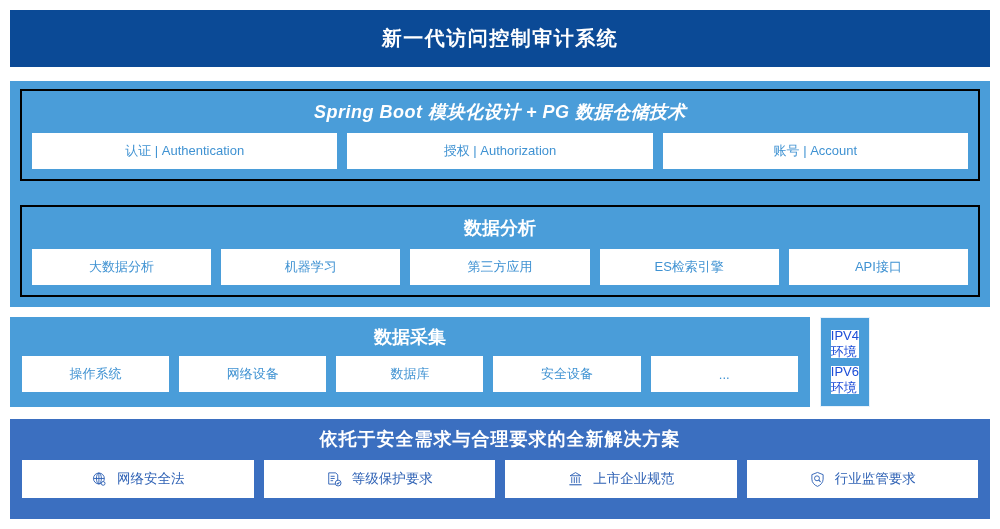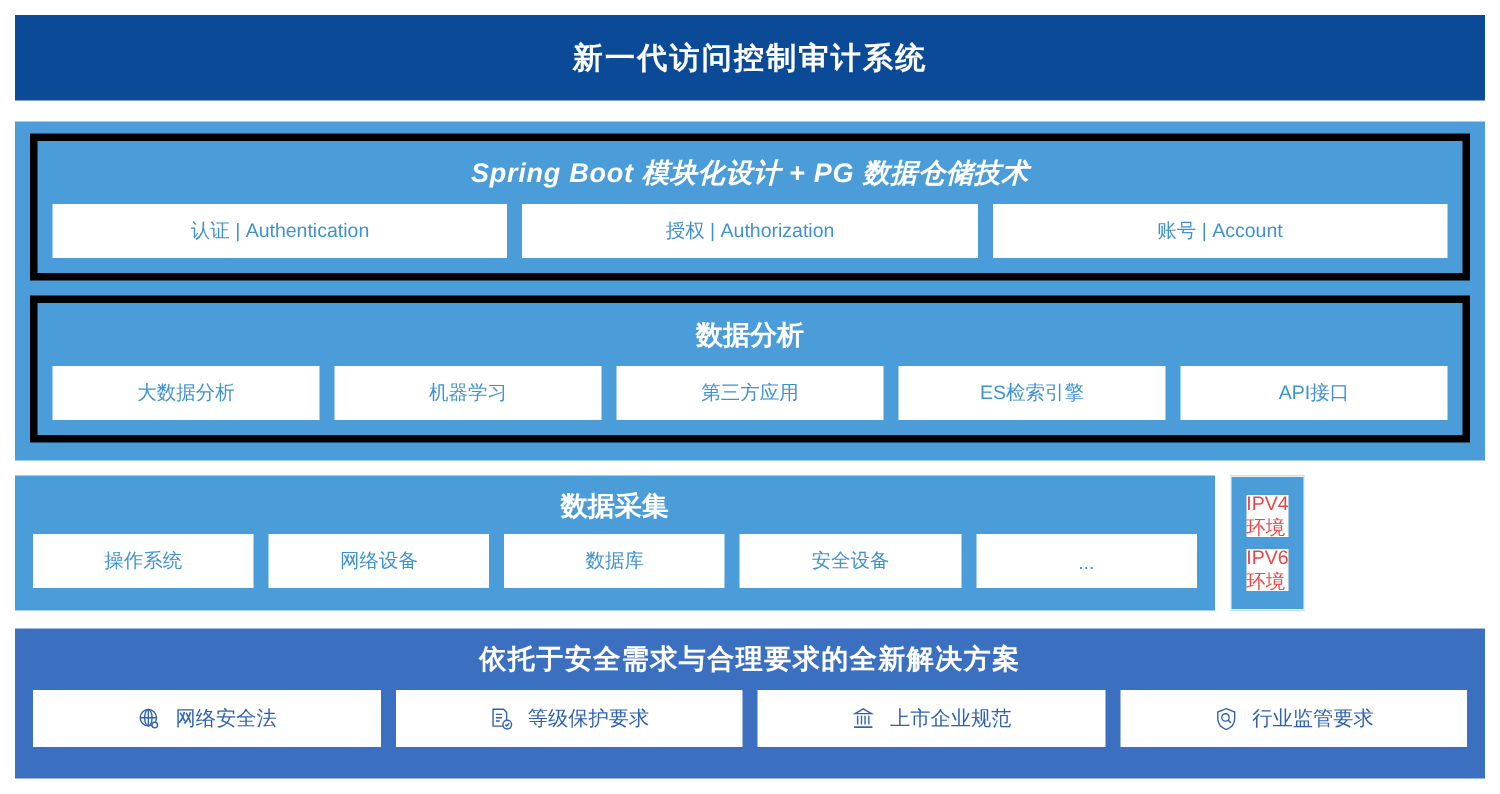--- a/index.html
+++ b/index.html
@@ -44,26 +44,26 @@
     position: absolute;
     left: 10px;
     top: 81px;
     width: 980px;
     height: 226px;
     background: #4a9dd9;
     box-sizing: border-box;
     padding: 8px 10px;
   }
   .inner-box {
-    border: 5px solid #000000;
+    border: 2px solid #000000;
     box-sizing: border-box;
     padding: 8px 10px 10px 10px;
   }
   .inner-box + .inner-box {
-    margin-top: 10px;
+    margin-top: 24px;
   }
   .box-title {
     text-align: center;
     color: #ffffff;
     font-size: 18px;
     font-weight: bold;
     line-height: 26px;
     margin-bottom: 8px;
   }
   .box-title.italic {
@@ -115,21 +115,21 @@
     flex-direction: column;
     justify-content: center;
     gap: 8px;
   }
   .side-card {
     background: #ffffff;
     height: 28px;
     display: flex;
     align-items: center;
     justify-content: center;
-    color: #ef4444;
+    color: #1d4ed8;
     font-size: 13px;
   }
 
   
   .panel-solution {
     position: absolute;
     left: 10px;
     top: 419px;
     width: 980px;
     height: 100px;

